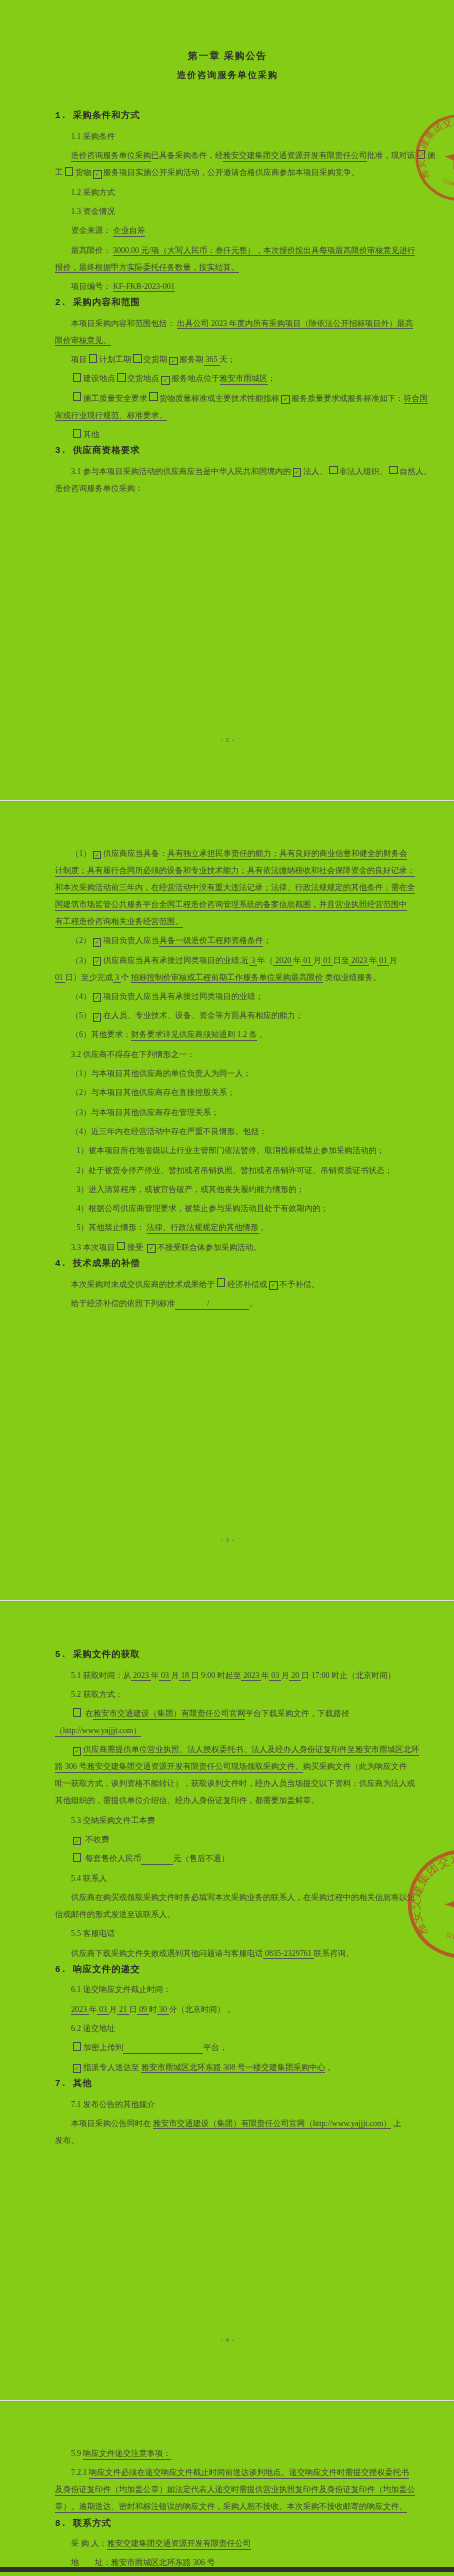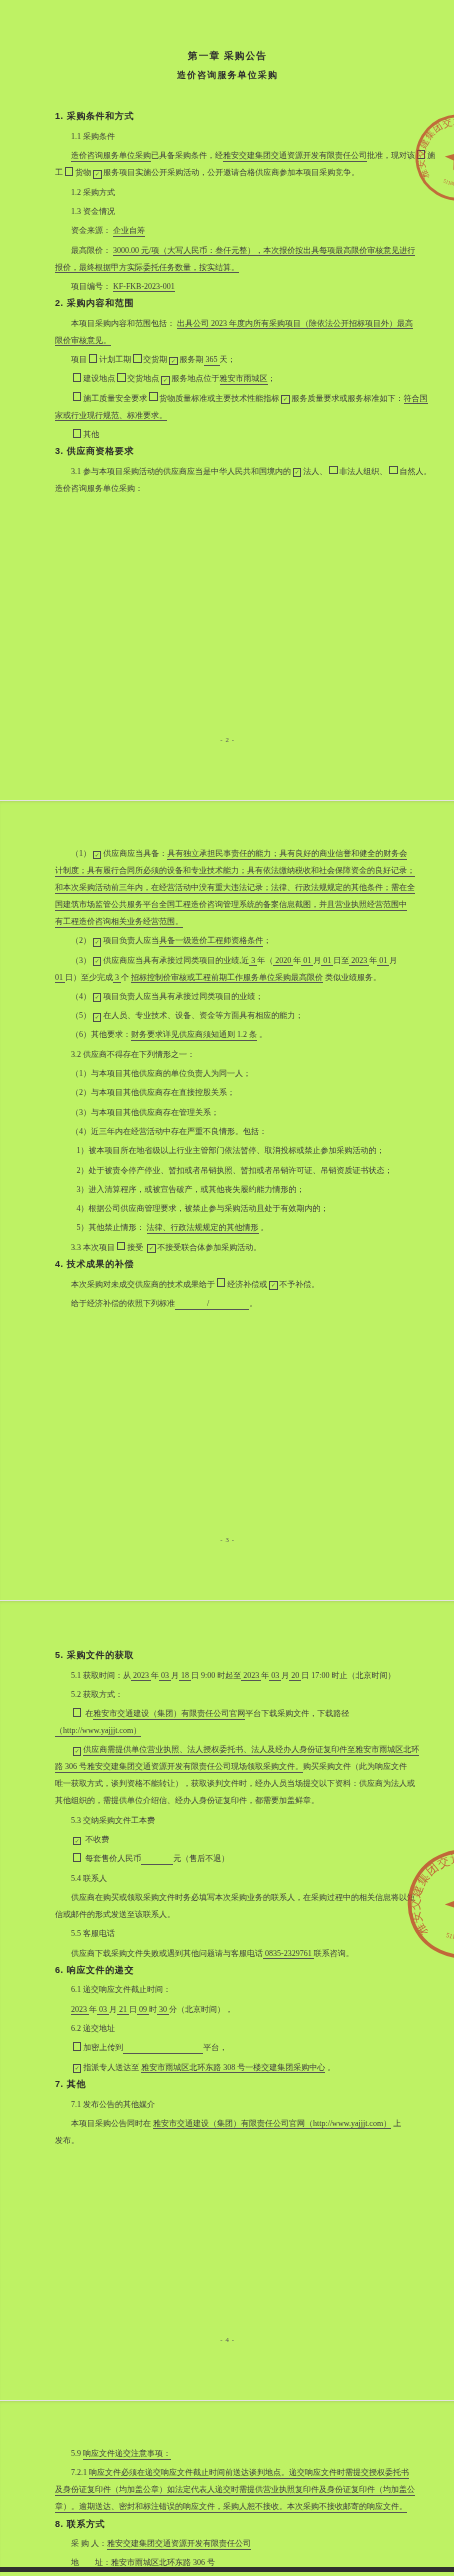--- a/index.html
+++ b/index.html
@@ -1,27 +1,27 @@
 <!DOCTYPE html>
 <html style="font-size:9px"><head>
 <meta charset="utf-8">
 <style>
   html,body{margin:0;padding:0;background:#f4f4f2;}
   #doc{width:455px;height:2576px;position:relative;overflow:hidden;background:#fdfdfc;
        font-family:"Liberation Serif","DejaVu Serif",serif;font-size:8px;color:#3d3d3d;}
-  .page{position:relative;height:800px;overflow:hidden;background:#bef264;box-sizing:border-box;}
+  .page{position:relative;height:800px;overflow:hidden;background:#84cc16;box-sizing:border-box;}
   .page + .page{border-top:0.6px solid #e4e4e0;box-shadow:inset 0 2.3px 2.8px -1.7px rgba(110,110,100,.28);}
   .content{padding:0 19.3px 0 55px;}
   .pt{padding-top:44px;}
   .title-block{padding-top:49px;}
   .doc-title,.doc-subtitle{font-family:"Liberation Sans","DejaVu Sans",sans-serif;font-weight:700;
        text-align:center;letter-spacing:1.1px;color:#2f2f2f;}
   .doc-title{font-size:9.7px;line-height:14.8px;}
   .doc-subtitle{font-size:9px;line-height:13.6px;margin-top:5.1px;}
-  .h2{font-family:Liberation Sans, sans-serif;font-size:9px;font-weight:700;
+  .h2{font-family:Liberation Mono, monospace;font-size:9px;font-weight:700;
       color:#2d2d2d;margin:4px 0 4px;letter-spacing:0.6px;line-height:13.6px;white-space:nowrap;}
   .mt-lg{margin-top:28px;}
   .line{line-height:17px;white-space:nowrap;}
   .indent{padding-left:16px;}
   .indent2{padding-left:21.6px;}
   .gap{margin-top:2.3px;}
   .u{border-bottom:0.6px solid #565656;padding-bottom:0.6px;}
   .cb{display:inline-block;width:6.8px;height:6.8px;border:0.6px solid #4c4c4c;line-height:6.8px;
       text-align:center;font-size:5.7px;vertical-align:-0.6px;margin:0 1.7px;color:#3d3d3d;
       font-family:"DejaVu Sans",sans-serif;}

